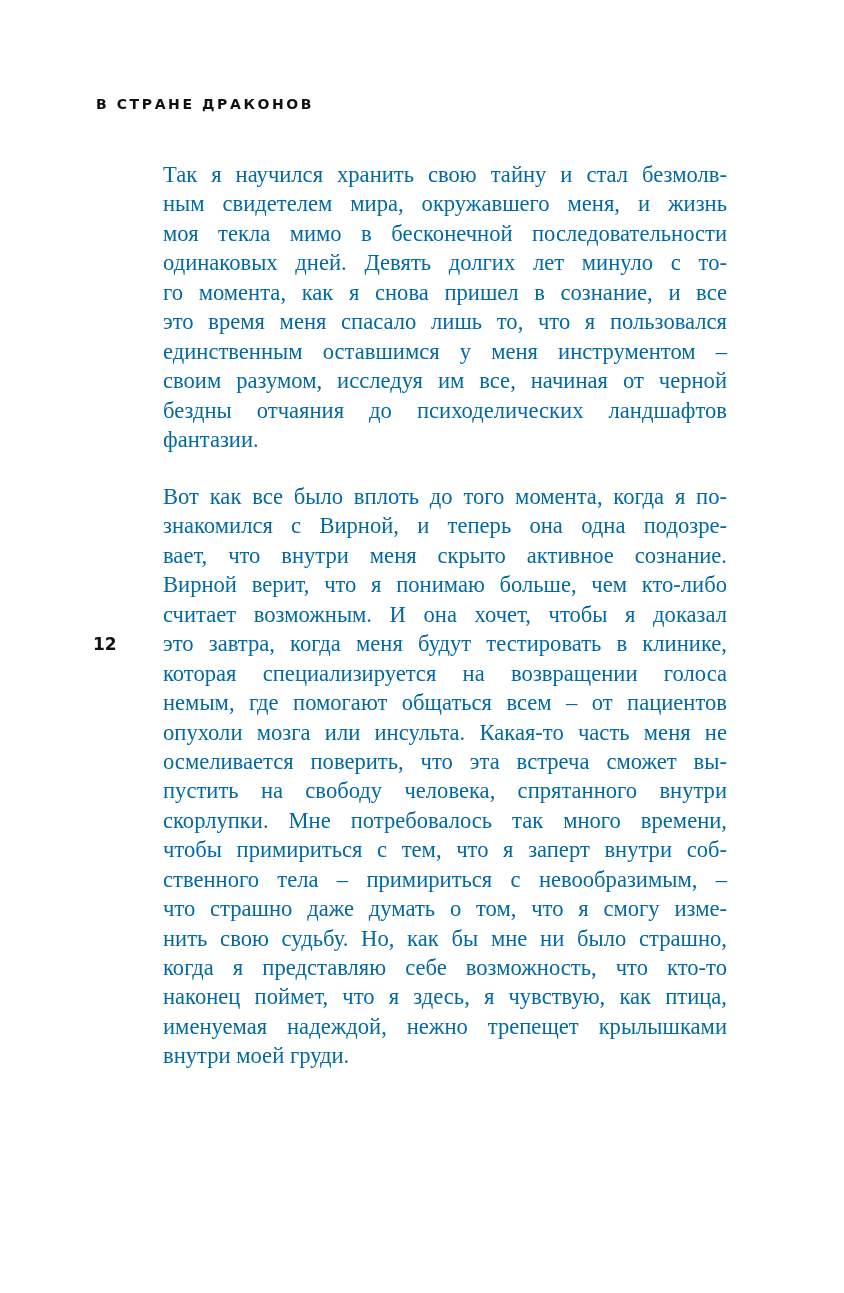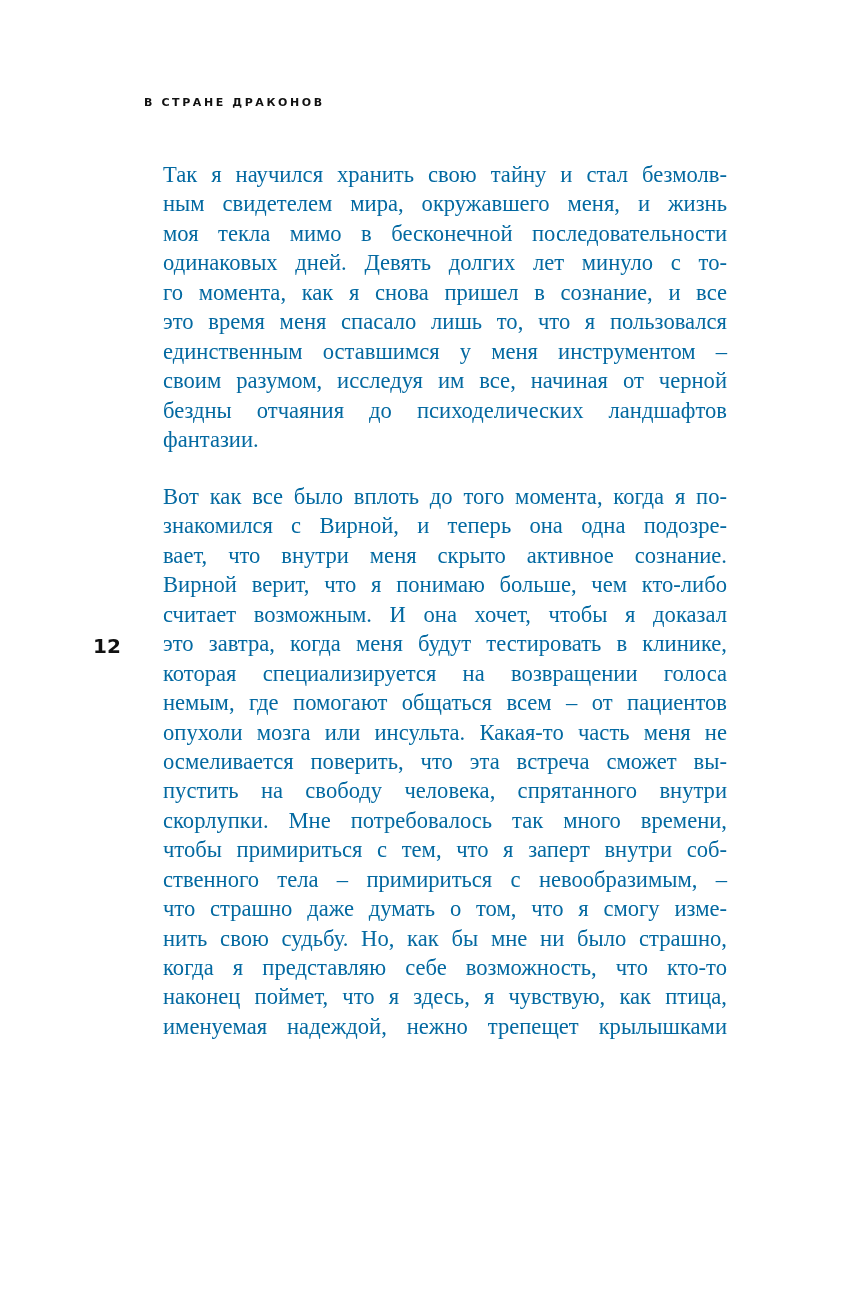--- a/index.html
+++ b/index.html
@@ -3,26 +3,26 @@
   <meta charset="utf-8">
   <style>
     html, body { margin: 0; padding: 0; }
     body {
       width: 844px; height: 1293px; background: #ffffff; position: relative;
       overflow: hidden; color: #111111;
     }
     .running-head {
       position: absolute; left: 96px; top: 96px;
       font-family: "DejaVu Sans", sans-serif; font-weight: bold;
-      font-size: 11px; letter-spacing: 2.6px; color: #111; margin-left: 48px;
+      font-size: 14px; letter-spacing: 2.6px; color: #111;
     }
     .folio {
       position: absolute; left: 93px; top: 634px;
       font-family: "DejaVu Sans", sans-serif; font-weight: bold;
-      font-size: 20px; color: #111;
+      font-size: 17px; color: #111;
     }
     .text-block {
       position: absolute; left: 163px; width: 564px;
       font-family: "Liberation Serif", serif; font-size: 22.6px; color: #0369a1;
     }
     .p1 { top: 160px; }
     .p2 { top: 482px; }
     .line {
       display: block; height: 29.45px; line-height: 29.45px;
       text-align: justify; text-align-last: justify; white-space: nowrap;
@@ -61,13 +61,14 @@
   <div class="line">осмеливается поверить, что эта встреча сможет вы-</div>
   <div class="line">пустить на свободу человека, спрятанного внутри</div>
   <div class="line">скорлупки. Мне потребовалось так много времени,</div>
   <div class="line">чтобы примириться с тем, что я заперт внутри соб-</div>
   <div class="line">ственного тела – примириться с невообразимым, –</div>
   <div class="line">что страшно даже думать о том, что я смогу изме-</div>
   <div class="line">нить свою судьбу. Но, как бы мне ни было страшно,</div>
   <div class="line">когда я представляю себе возможность, что кто-то</div>
   <div class="line">наконец поймет, что я здесь, я чувствую, как птица,</div>
   <div class="line">именуемая надеждой, нежно трепещет крылышками</div>
+  <div class="line last">внутри моей груди.</div>
 </div>
 
 </body></html>

